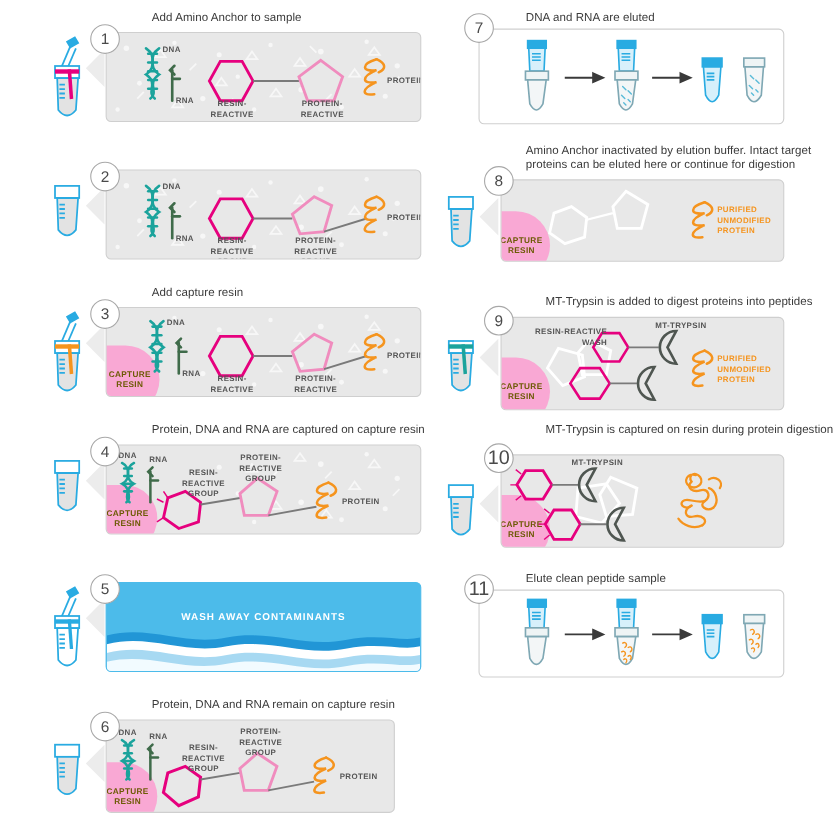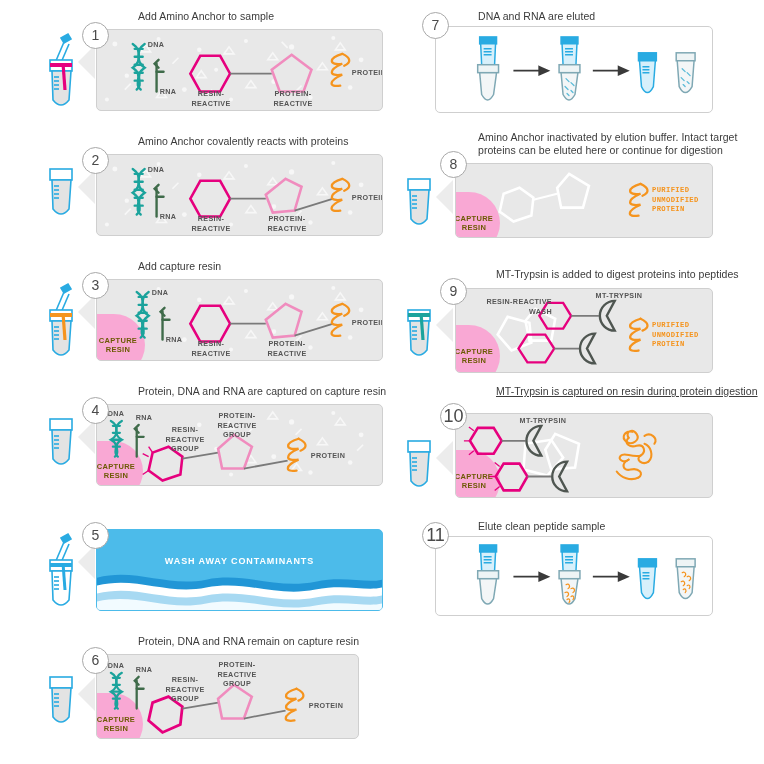--- a/index.html
+++ b/index.html
@@ -84,21 +84,21 @@
     position: absolute;
     font-size: 7.2px;
     font-weight: bold;
     color: #555555;
     letter-spacing: 0.35px;
     line-height: 9.5px;
     text-align: center;
     white-space: pre-line;
     z-index: 4;
   }
-  .lbl.left { text-align: left; font-family: Liberation Mono, monospace; }
+  .lbl.left { text-align: left; }
   .lbl.right { text-align: right; }
 
   
   .svgwrap { position: absolute; inset: 0; z-index: 3; pointer-events: none; }
 
   
   .washpanel { background: #4cbbea; }
   .washtext {
     position: absolute;
     width: 100%;
@@ -224,21 +224,20 @@
           <path d="M8 17 L9 46 Q17 56 25 46 L27 17 Z" fill="#e3e3e3"></path>
           <line x1="10" y1="23" x2="15" y2="23"></line>
             <line x1="10" y1="27" x2="15" y2="27"></line>
           <line x1="10" y1="31" x2="15" y2="31"></line>
             <line x1="10" y1="35" x2="15" y2="35"></line>
         </g>
       </svg>
     </div>
     <div class="arrowtab" style="left:78px;top:45px;"></div>
     <div class="badge" style="left:82px;top:22px;">2</div>
-    <div class="step-title" style="left:112px;top:10px;">Amino Anchor covalently reacts with proteins</div>
     <div class="panel" style="left:96px;top:29px;width:287px;height:82px;">
       <svg class="speckles" viewBox="0 0 287 82">
         <g fill="#f7f7f7">
           <circle cx="18" cy="14" r="2.5"></circle>
             <circle cx="62" cy="9" r="2"></circle>
             <circle cx="103" cy="20" r="2.3"></circle>
           <circle cx="150" cy="11" r="2"></circle>
             <circle cx="196" cy="17" r="2.6"></circle>
             <circle cx="238" cy="8" r="2"></circle>
           <circle cx="266" cy="30" r="2.4"></circle>
@@ -724,21 +723,21 @@
           <path d="M8 17 L9 46 Q17 56 25 46 L27 17 Z" fill="#e3e3e3"></path>
           <line x1="10" y1="23" x2="15" y2="23"></line>
             <line x1="10" y1="27" x2="15" y2="27"></line>
           <line x1="10" y1="31" x2="15" y2="31"></line>
             <line x1="10" y1="35" x2="15" y2="35"></line>
         </g>
       </svg>
     </div>
     <div class="arrowtab" style="left:36px;top:56px;"></div>
     <div class="badge two-digit" style="left:40px;top:18px;">10</div>
-    <div class="step-title" style="left:70px;top:0;text-decoration:underline;">MT-Trypsin is captured on resin during protein digestion</div>
+    <div class="step-title" style="left:70px;top:0;">MT-Trypsin is captured on resin during protein digestion</div>
     <div class="panel" style="left:55px;top:28px;width:258px;height:85px;">
       <div class="resin left-edge" style="left:-28px;top:36px;width:72px;height:62px;">
         <span style="padding-left:20px;white-space:pre-line;">CAPTURE
 RESIN</span>
       </div>
       <svg class="svgwrap" viewBox="0 0 258 85">
 
         <path d="M70 30 L96 26 L108 44 L92 62 L68 56 Z" fill="none" stroke="#ffffff" stroke-width="2.6"></path>
         <path d="M100 20 L124 30 L120 54 L96 56 L90 36 Z" fill="none" stroke="#ffffff" stroke-width="2.6"></path>
 

